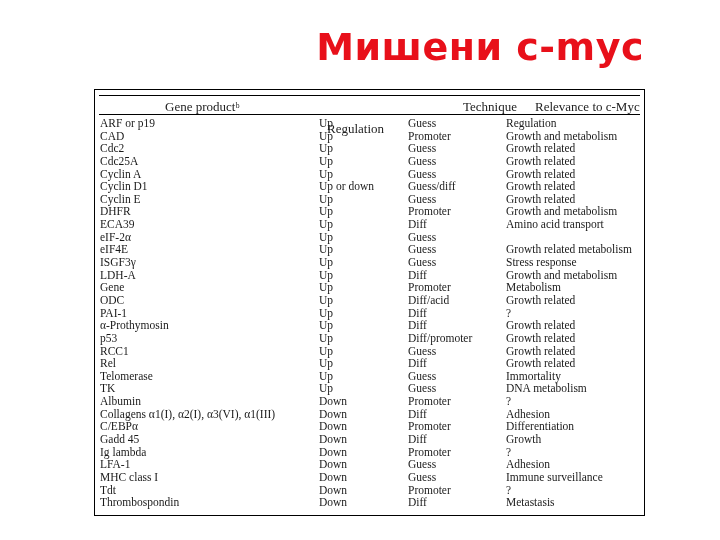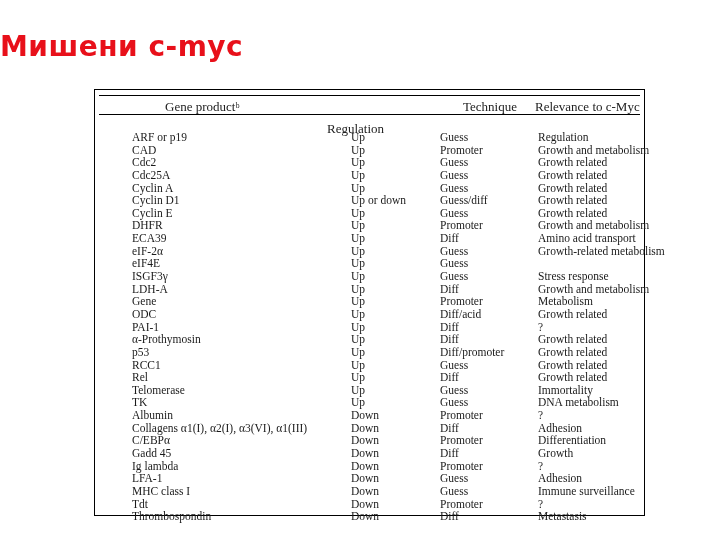--- a/index.html
+++ b/index.html
@@ -11,24 +11,24 @@
     width: 720px;
     height: 540px;
     position: relative;
     overflow: hidden;
   }
   .slide-title {
     position: absolute;
     left: 0;
     top: 22px;
     width: 644px;
-    text-align: left;
+    text-align: right;
     font-family: "DejaVu Sans", sans-serif;
     font-weight: bold;
-    font-size: 28px;
+    font-size: 38px;
     line-height: 50px;
     color: #e8101a;
     letter-spacing: 0.5px;
   }
   .table-frame {
     position: absolute;
     left: 94px;
     top: 89px;
     width: 551px;
     height: 427px;
@@ -67,23 +67,22 @@
     top: 3px;
     white-space: nowrap;
   }
   .h-gene { left: 70px; }
   .h-reg { left: 232px; margin-top: 22px; }
   .h-tech { left: 324px; margin-left: 44px; }
   .h-rel { left: 440px; }
   .body-rows {
     position: absolute;
     left: 0;
-    top: 41px;
+    top: 27px;
     width: 100%;
-    margin-left: 32px;
   }
   .row {
     position: relative;
     height: 12.65px;
     font-family: "Liberation Serif", serif;
     font-size: 11.5px;
     line-height: 12.65px;
     color: #1a1a1a;
   }
   .row span {
@@ -162,26 +161,26 @@
       <div class="row">
         <span class="c-gene">ECA39</span>
         <span class="c-reg">Up</span>
         <span class="c-tech">Diff</span>
         <span class="c-rel">Amino acid transport</span>
       </div>
       <div class="row">
         <span class="c-gene">eIF-2α</span>
         <span class="c-reg">Up</span>
         <span class="c-tech">Guess</span>
-        <span class="c-rel">Growth-related metabolism</span>
       </div>
       <div class="row">
         <span class="c-gene">eIF4E</span>
         <span class="c-reg">Up</span>
         <span class="c-tech">Guess</span>
+        <span class="c-rel">Growth related metabolism</span>
       </div>
       <div class="row">
         <span class="c-gene">ISGF3γ</span>
         <span class="c-reg">Up</span>
         <span class="c-tech">Guess</span>
         <span class="c-rel">Stress response</span>
       </div>
       <div class="row">
         <span class="c-gene">LDH-A</span>
         <span class="c-reg">Up</span>

